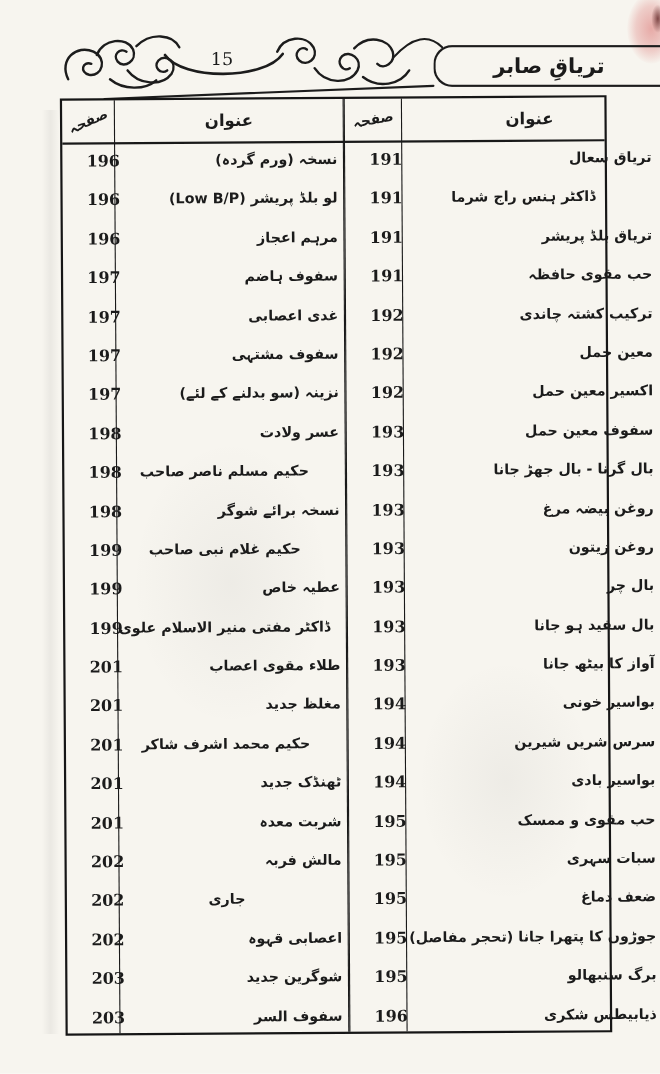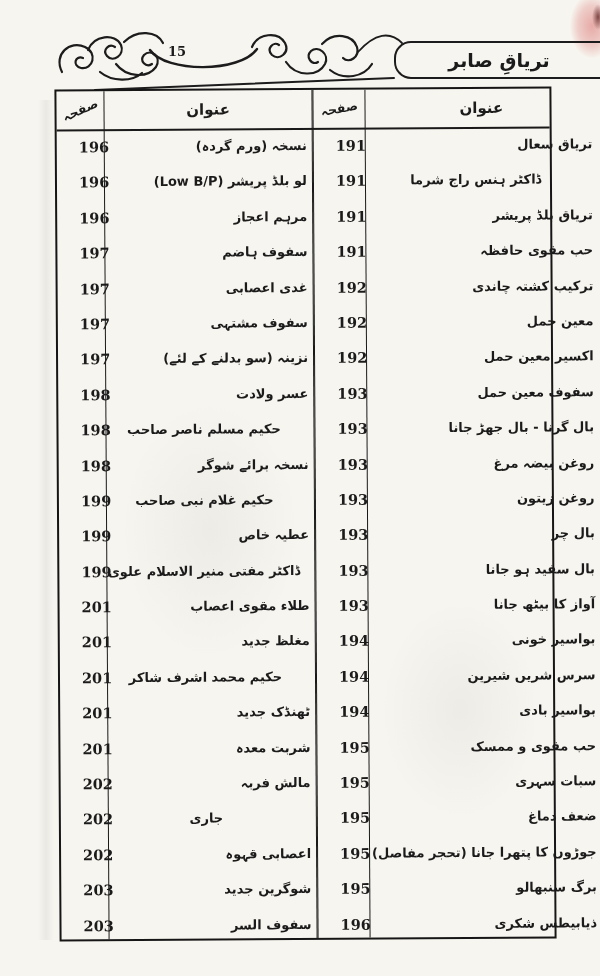--- a/index.html
+++ b/index.html
@@ -28,22 +28,22 @@
     border-radius:50%;
   }
   .blotch{
     position:absolute;border-radius:50%;pointer-events:none;
     background:radial-gradient(ellipse at center,rgba(60,60,60,0.05) 0%,rgba(60,60,60,0) 70%);
   }
   
   .hdr-svg{position:absolute;left:0;top:0;width:600px;height:100px;}
   .page-num{
     position:absolute;left:168px;top:44px;width:44px;
-    text-align:left;
-    font-family:"DejaVu Serif",serif;font-weight:bold;font-size:13px;
+    text-align:right;
+    font-family:"DejaVu Serif",serif;font-weight:normal;font-size:16px;
   }
   .banner{
     position:absolute;left:394px;top:41px;width:206px;height:34px;
     border:2px solid #1c1c1c;border-right:none;
     border-radius:17px 0 0 17px;
     display:flex;align-items:center;justify-content:center;
     direction:rtl;
     font-weight:bold;font-size:19px;
   }
   

